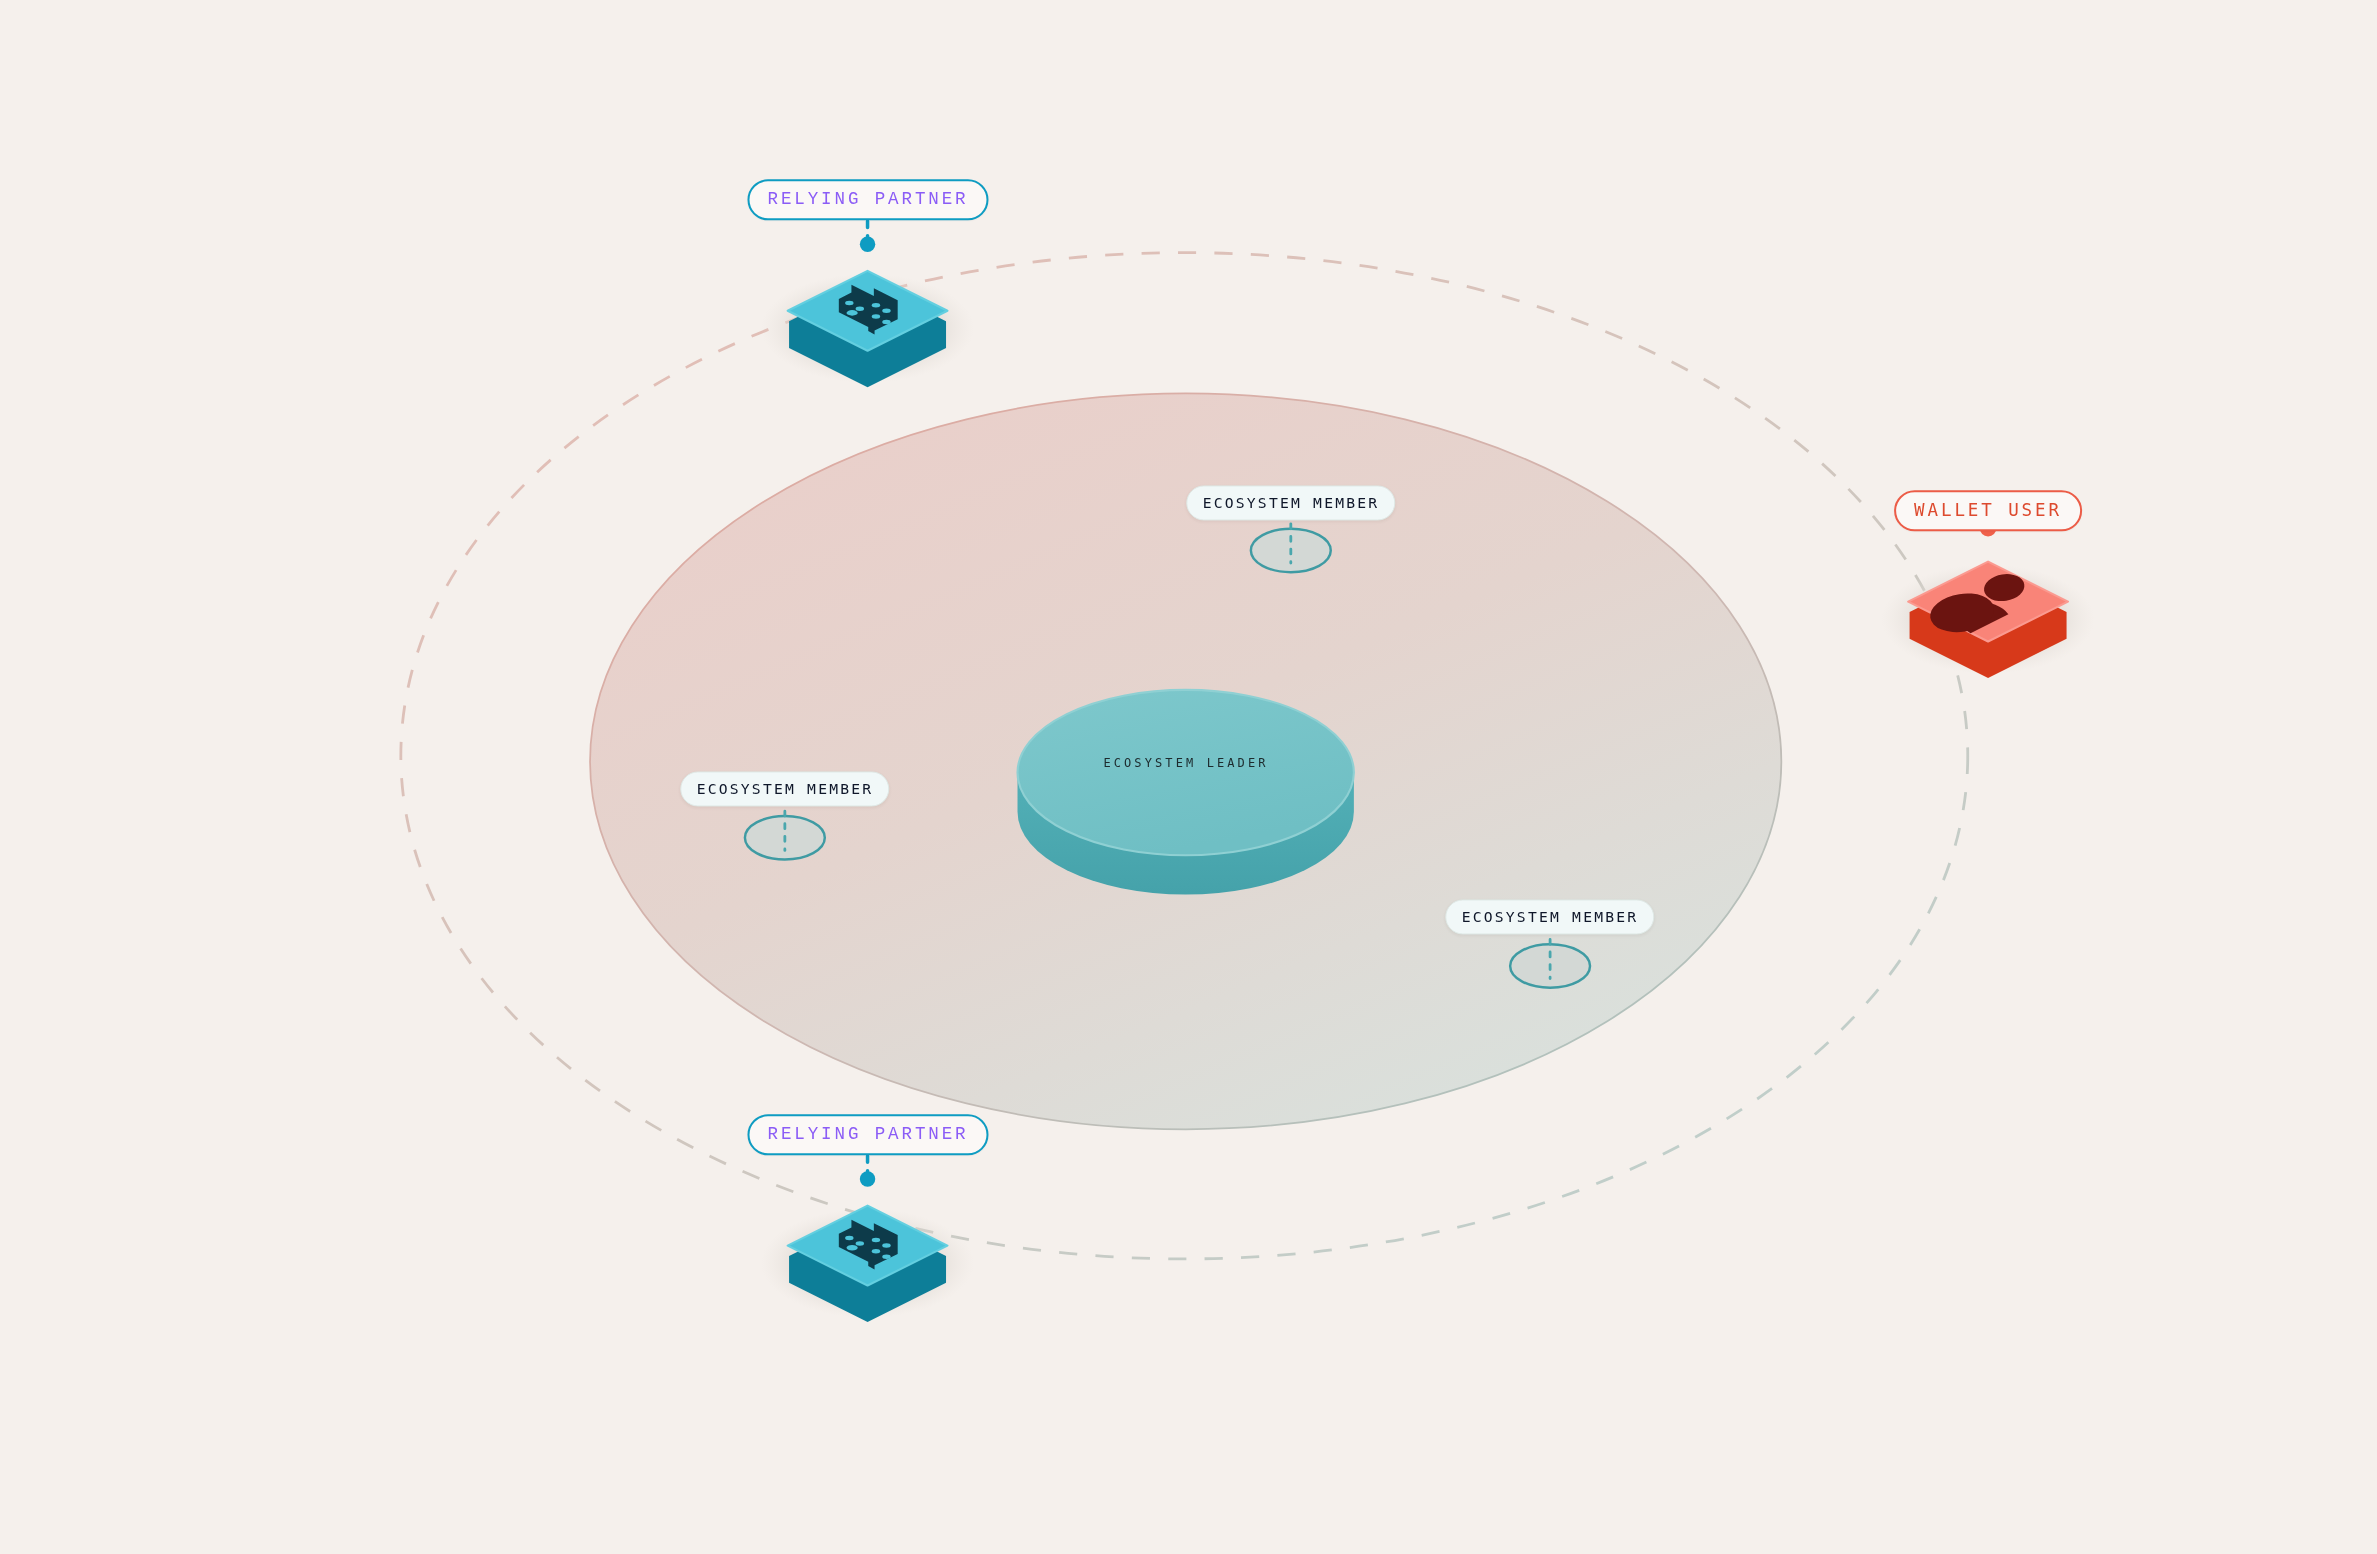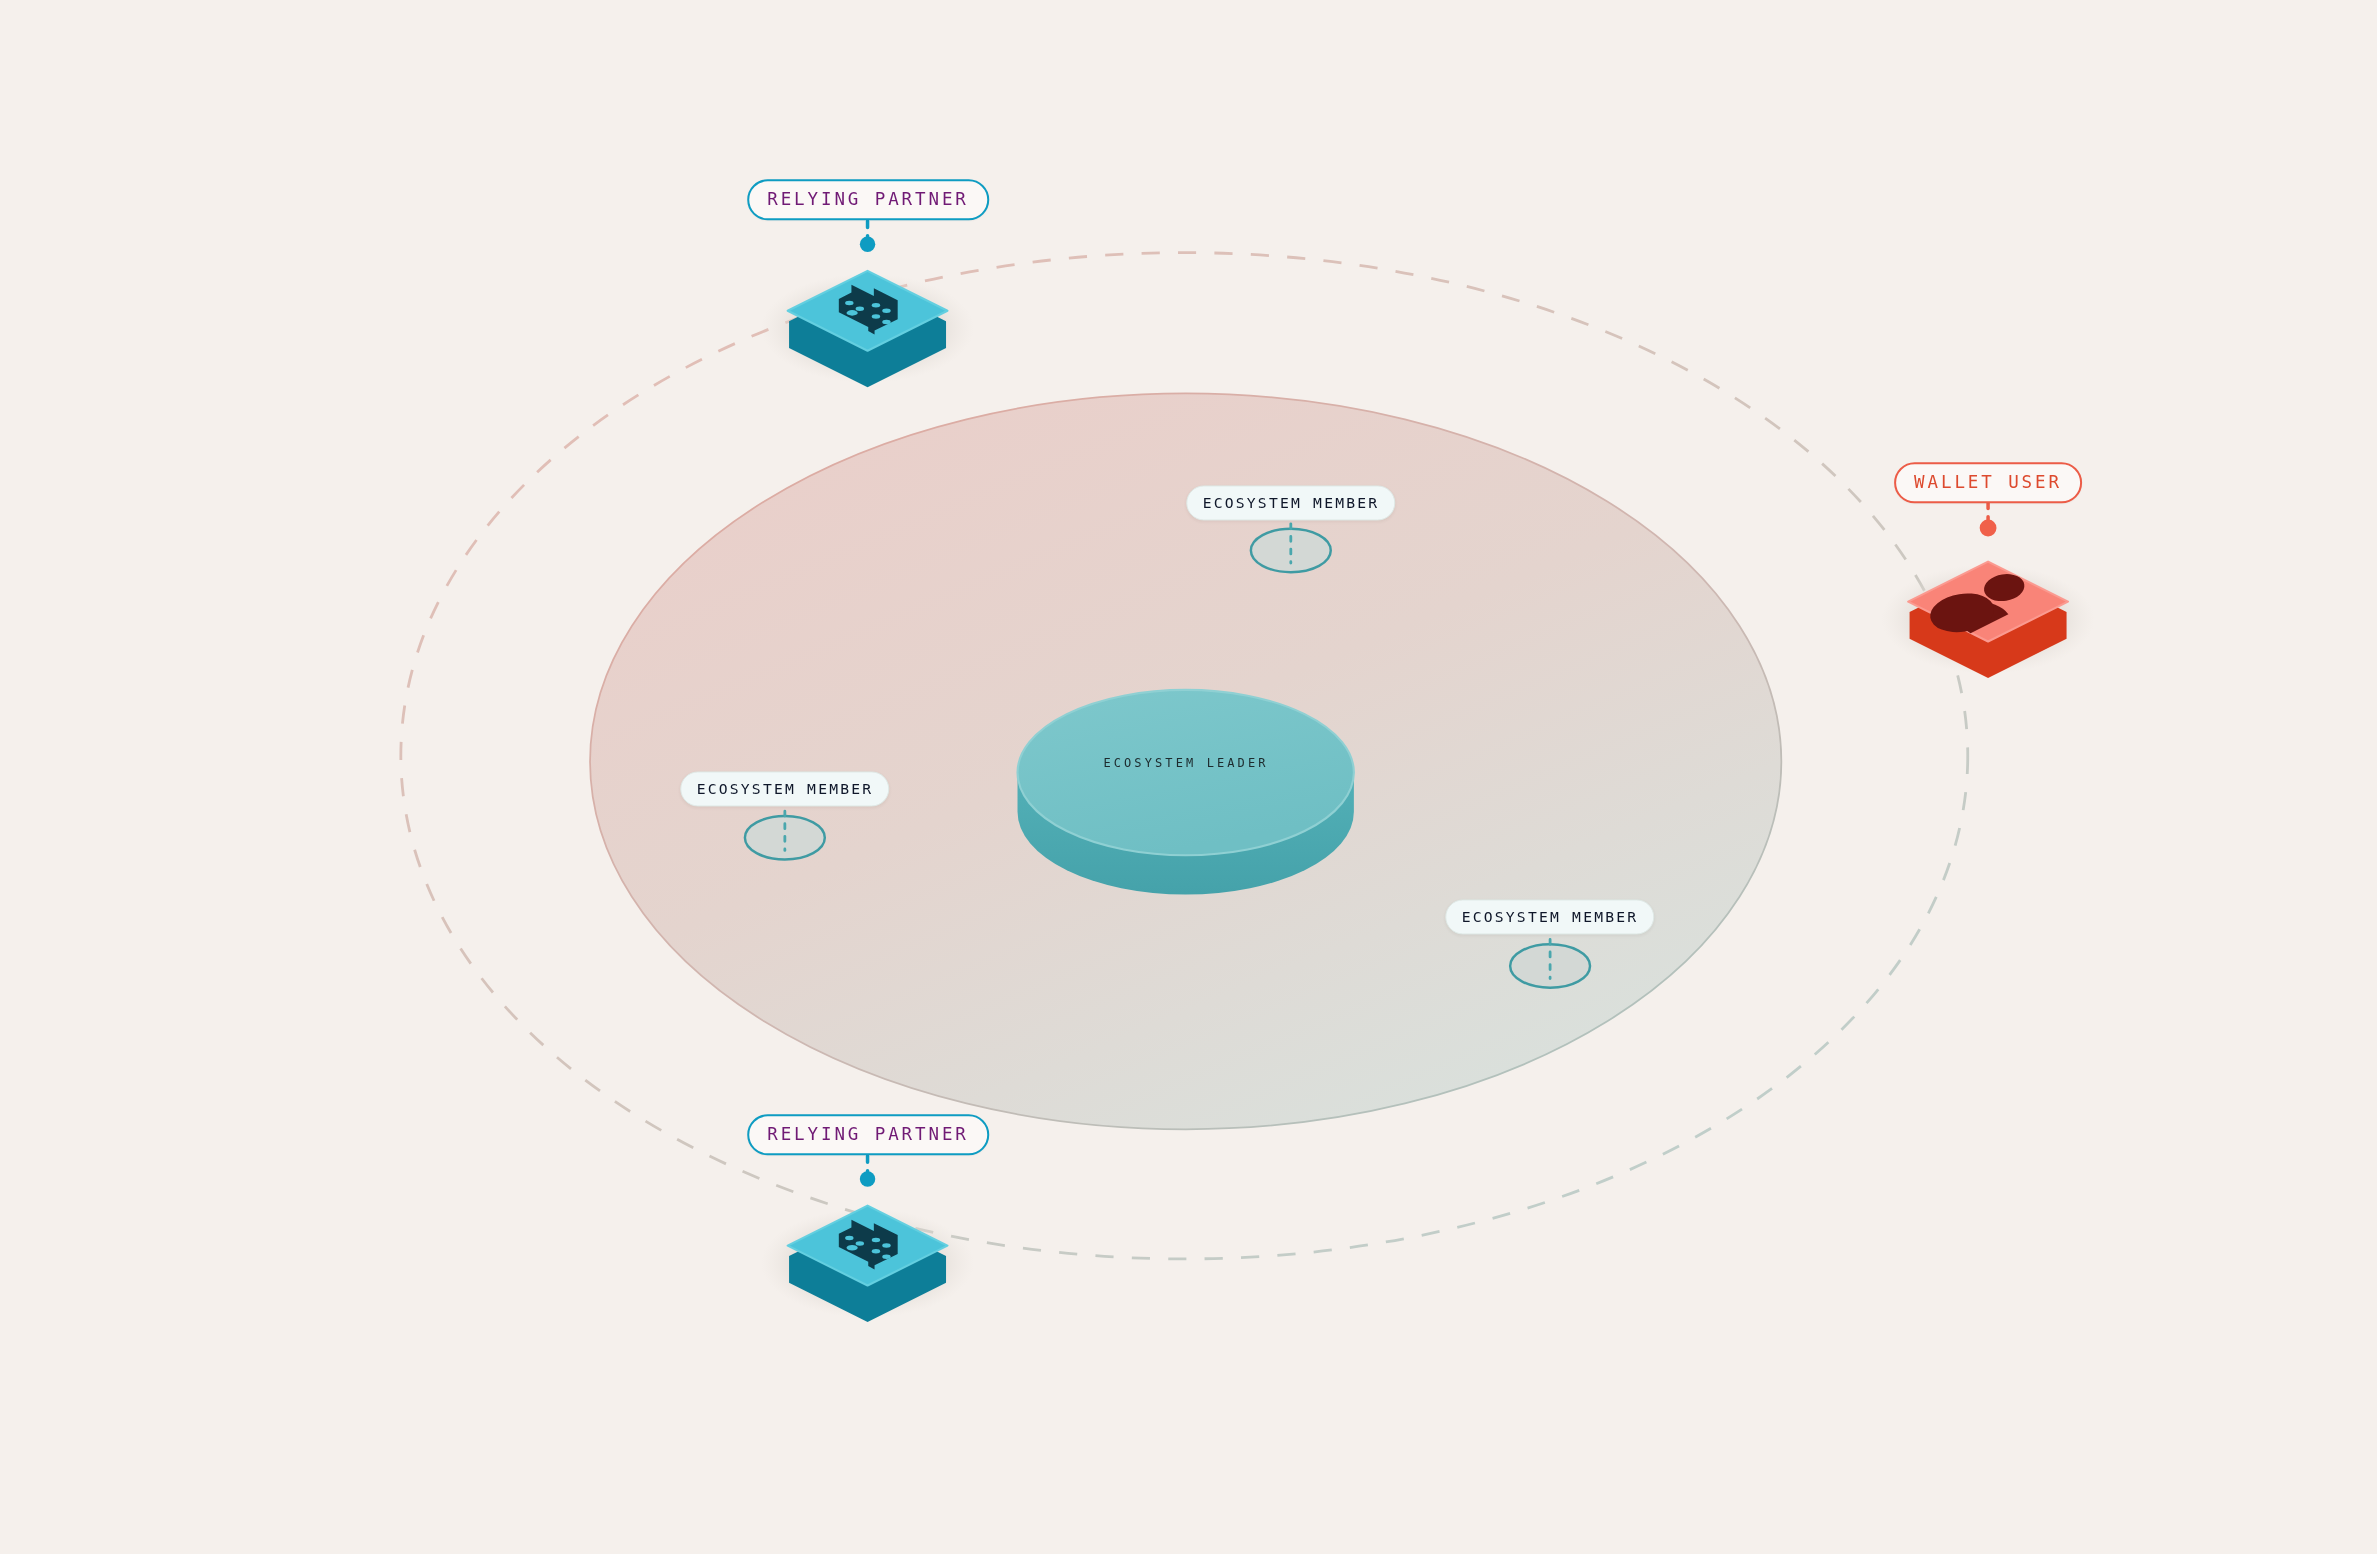--- a/index.html
+++ b/index.html
@@ -50,21 +50,22 @@
     background: #f1f8f8;
     border: 1.1px solid #dfe9e6;
     font-size: 14.7px;
     letter-spacing: 2.2px;
     padding: 7.7px 15.4px 8.4px 15.4px;
     color: #0f172a;
     box-shadow: 0 1.4px 3.5px rgba(60,40,30,0.07);
   }
   .pill-rp {
     border-color: #0e9cc2;
-    color: #701a75;
+    color: #8b5cf6;
+    font-family: Liberation Mono, monospace;
   }
   .pill-wallet {
     border-color: #ec5c47;
     color: #dd4a2e;
   }
 
   .center-label {
     position: absolute;
     transform: translate(-50%, -50%);
     font-size: 12px;
@@ -201,16 +202,16 @@
   <div class="pill pill-soft" style="left:1291px; top:503px;">ECOSYSTEM MEMBER</div>
 
   <div class="pill pill-soft" style="left:785px; top:789px;">ECOSYSTEM MEMBER</div>
 
   <div class="pill pill-soft" style="left:1550px; top:917px;">ECOSYSTEM MEMBER</div>
 
   <div class="pill pill-strong pill-rp" style="left:868px; top:200px;">RELYING PARTNER</div>
 
   <div class="pill pill-strong pill-rp" style="left:868px; top:1135px;">RELYING PARTNER</div>
 
-  <div class="pill pill-strong pill-wallet" style="left:1988px; top:483px;">WALLET USER</div>
+  <div class="pill pill-strong pill-wallet" style="left:1988px; top:511px;">WALLET USER</div>
 
 </div>
 
 
 </body></html>

